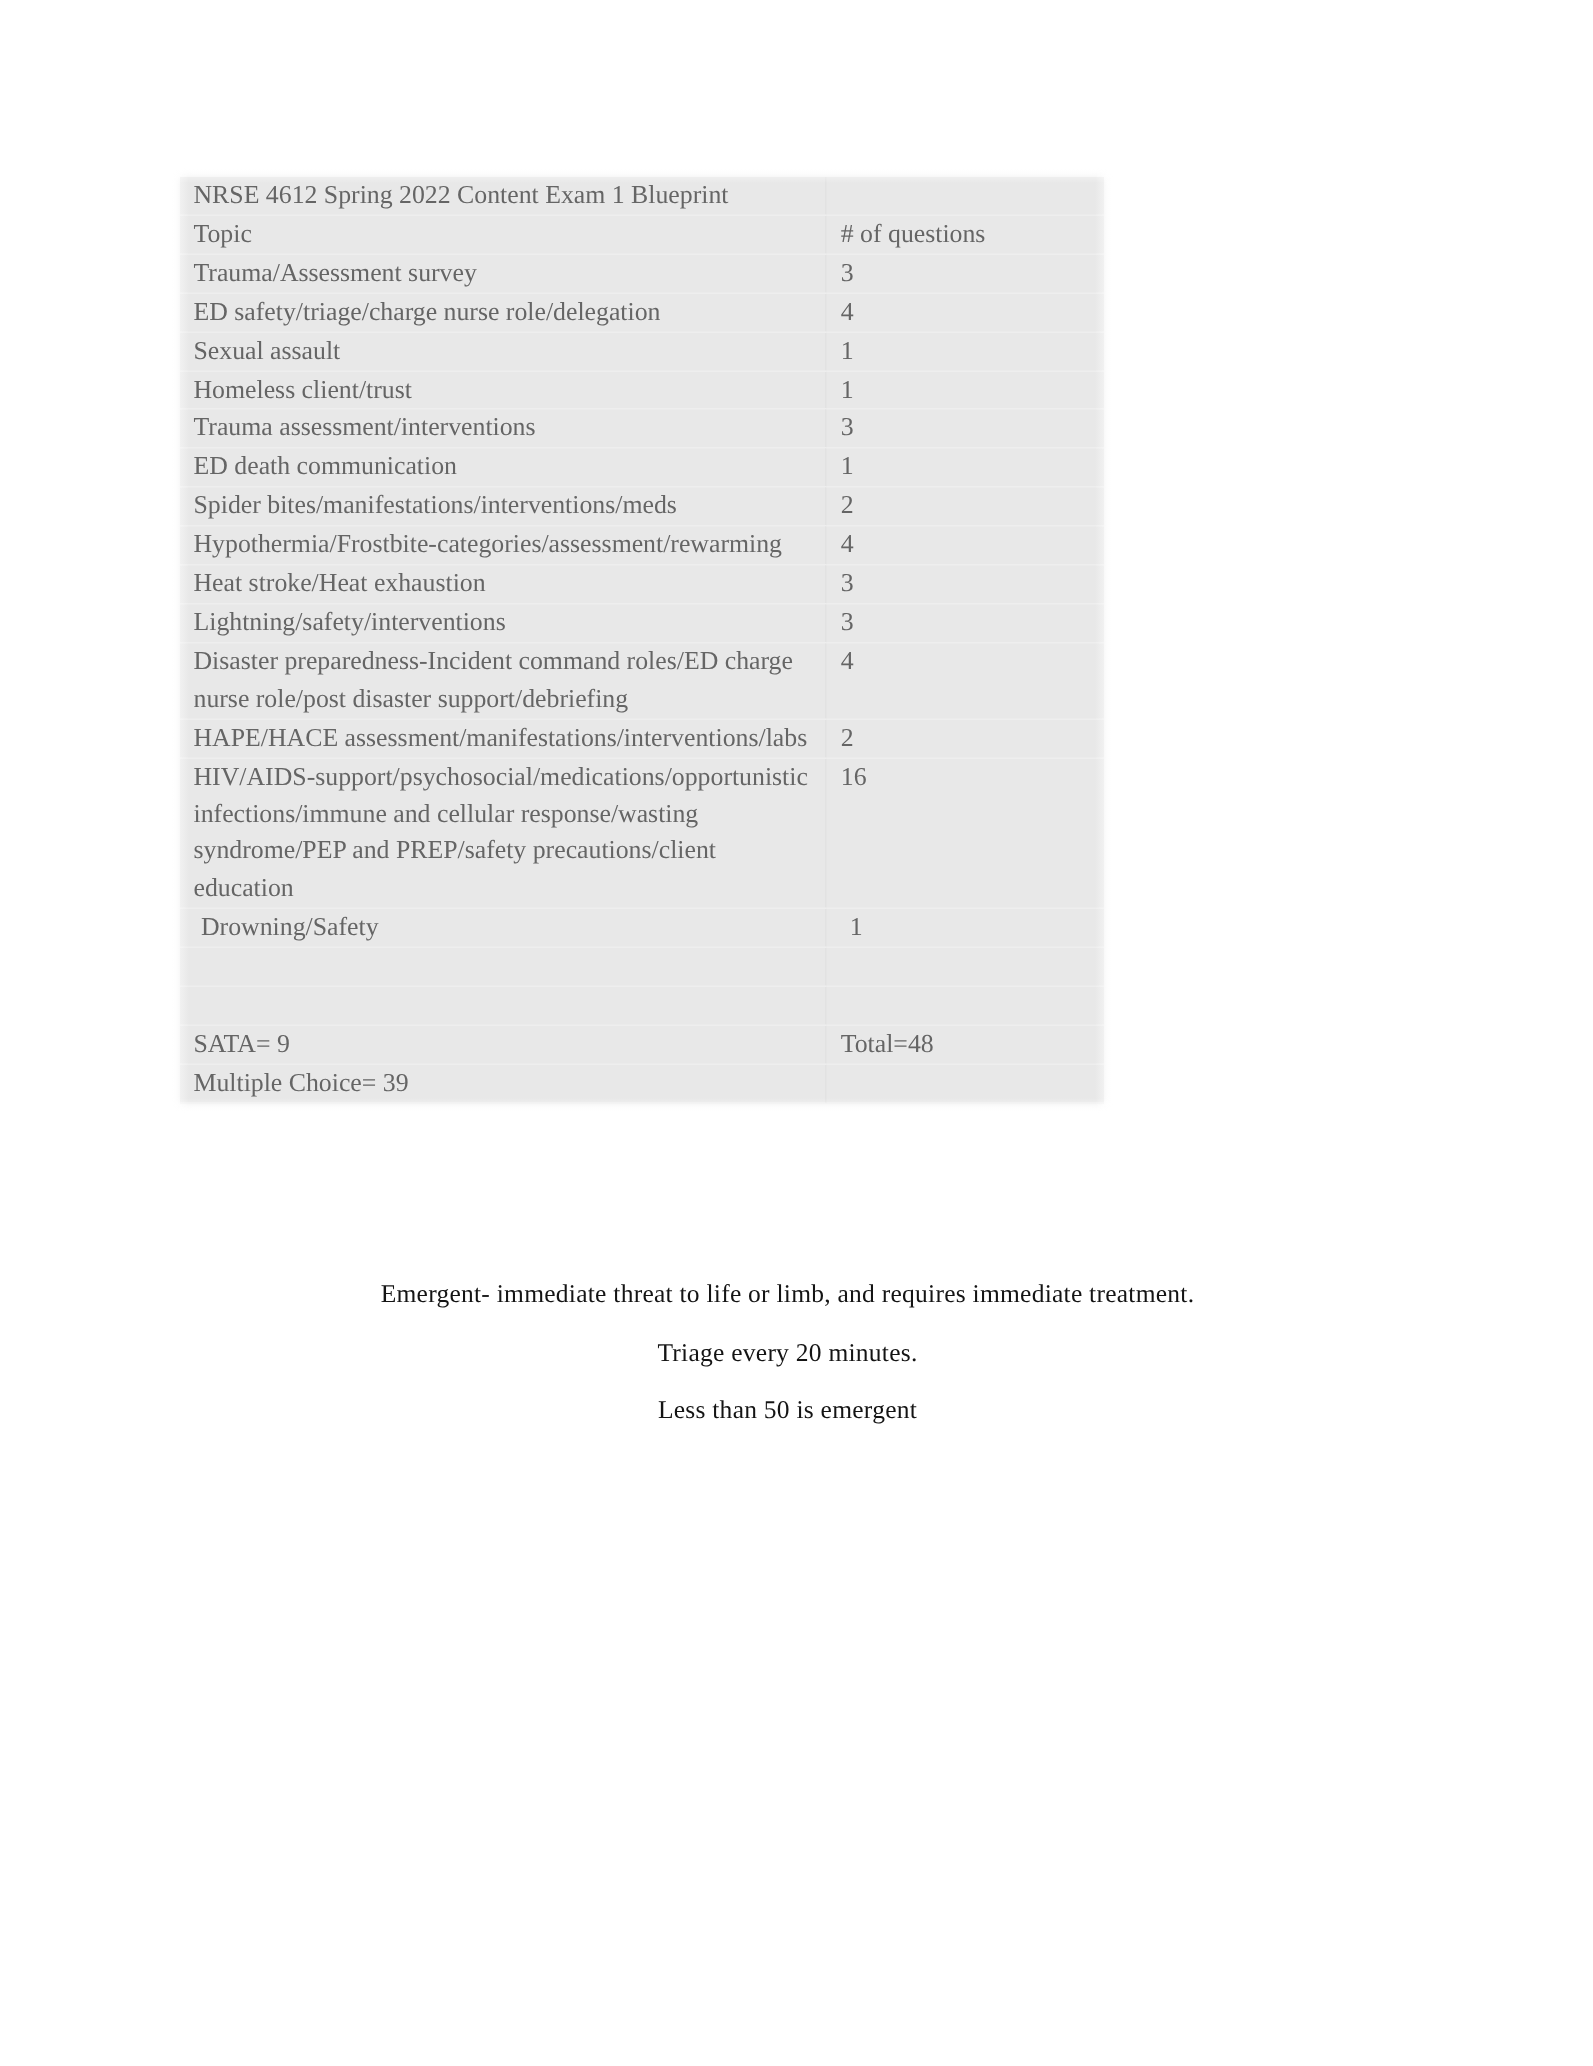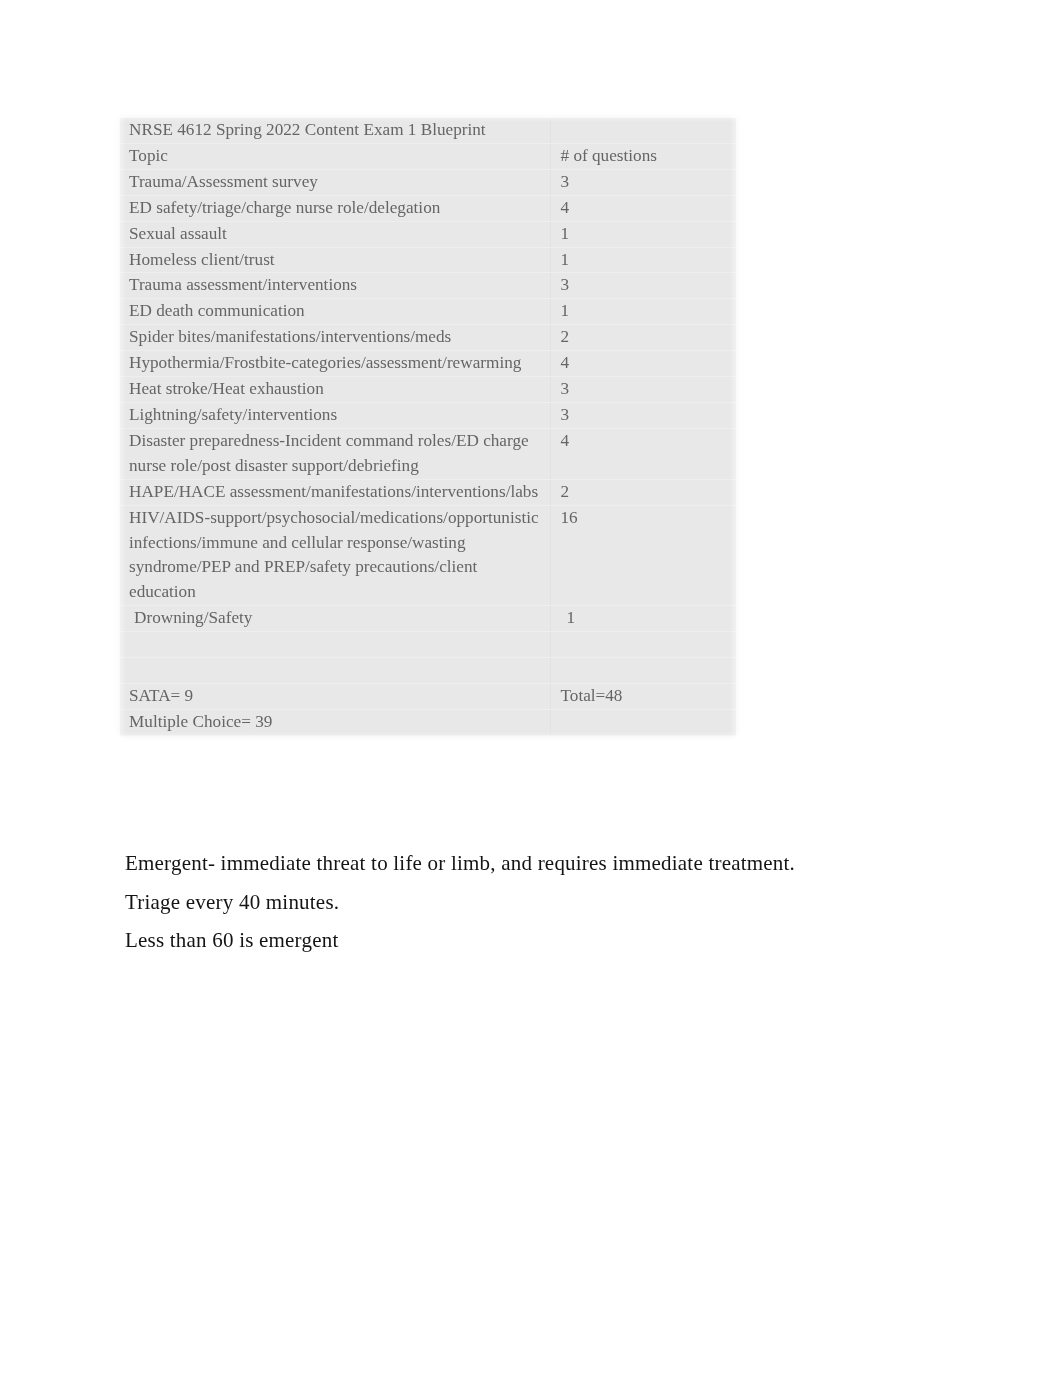--- a/index.html
+++ b/index.html
@@ -90,24 +90,25 @@
 
   
   #notes {
     position: absolute;
     left: 125px;
     top: 852px;
     width: 800px;
   }
   #notes p {
     margin: 0 0 16.5px 0;
-    font-size: 21px;
+    font-size: 17px;
     line-height: 22px;
     color: #141414;
     letter-spacing: 0.01em;
+    text-align: center;
   }
 </style>
 </head>
 <body>
 
 <div id="blueprint-table-wrap">
   <div id="blueprint-table-shadow"></div>
 
   <table class="blueprint">
     <colgroup>
@@ -199,15 +200,15 @@
         <td class="count"></td>
       </tr>
     </tbody>
   </table>
 
   <div id="blueprint-fade"></div>
 </div>
 
 <div id="notes">
   <p>Emergent- immediate threat to life or limb, and requires immediate treatment.</p>
-  <p>Triage every 40 minutes.</p>
-  <p>Less than 60 is emergent</p>
+  <p>Triage every 20 minutes.</p>
+  <p>Less than 50 is emergent</p>
 </div>
 
 </body></html>

